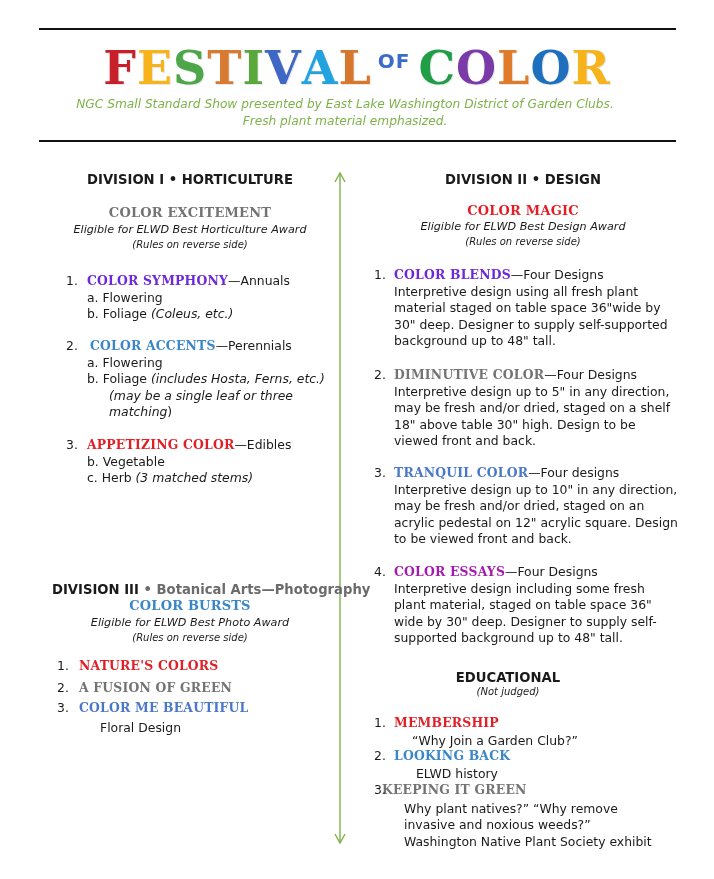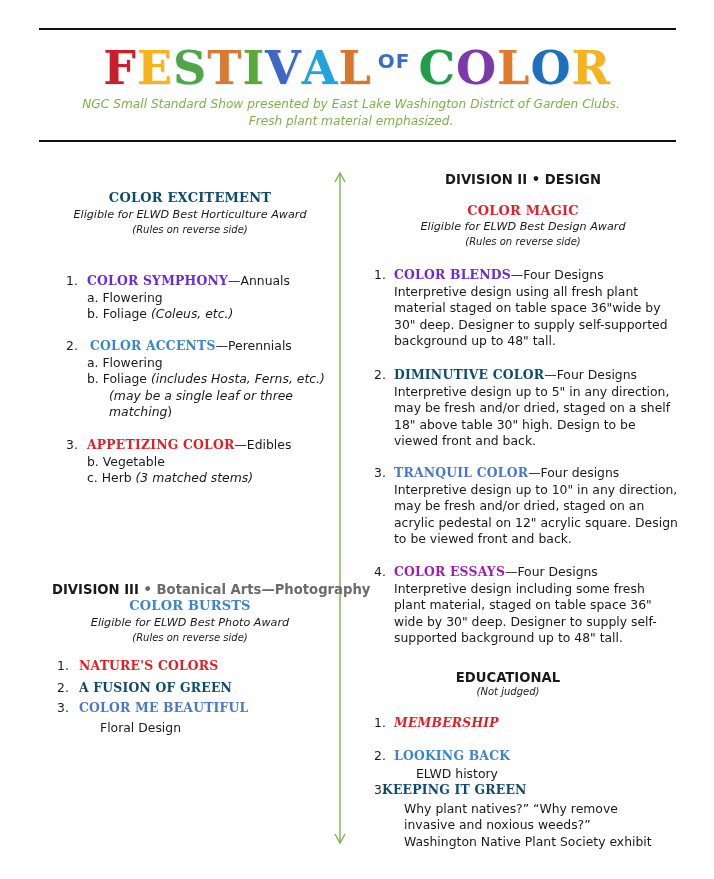--- a/index.html
+++ b/index.html
@@ -13,21 +13,21 @@
 
   .title {
     position: absolute; top: 34px; left: 0; width: 714px; text-align: center;
     font-family: "DejaVu Serif", serif; font-weight: bold; font-size: 46px; letter-spacing: 1px;
     line-height: 54px; white-space: nowrap;
   }
   .title span.l { display: inline-block; text-shadow: 1px 1px 0 #e8e8e8; }
   .title .of { font-size: 20px; vertical-align: 16px; margin: 0 8px 0 6px; font-family: "DejaVu Sans", sans-serif; }
 
   .subtitle {
-    position: absolute; top: 96px; left: 6px; width: 690px; text-align: center;
+    position: absolute; top: 96px; left: 0; width: 690px; text-align: center;
     color: #7db24a; font-style: italic; font-size: 12.2px; line-height: 17px;
     font-family: "DejaVu Sans", sans-serif;
   }
 
   .arrow { position: absolute; left: 332px; top: 172px; width: 16px; height: 672px; }
 
   .col { position: absolute; }
   .div-head { font-weight: bold; font-size: 13.2px; text-align: center; white-space: nowrap; }
   .fancy {
     font-family: "DejaVu Serif", serif; font-weight: bold; letter-spacing: 0.2px;
@@ -38,21 +38,21 @@
   .rules { text-align: center; font-style: italic; font-size: 10px; line-height: 14px; }
 
   .item { position: relative; font-size: 12.4px; line-height: 16.5px; }
   .item .num { position: absolute; left: 0; top: 0; }
   .item .fancy { font-size: 12.4px; }
   .sub { display: block; }
   i { font-style: italic; }
   .c-orange { color: #6d28d9; }
   .c-blue { color: #3a86c8; }
   .c-red { color: #e21f26; }
-  .c-teal { color: #0c4a6e; text-align: center; }
+  .c-teal { color: #737373; text-align: center; }
   .c-pink { color: #a21caf; }
   .c-periw { color: #4a78c8; }
   .gray { color: #6b6b6b; }
 </style>
 </head>
 <body>
 
 <div class="rule top"></div>
 
 <div class="title">
@@ -66,20 +66,21 @@
 
 <div class="rule bottom"></div>
 
 <svg class="arrow" viewBox="0 0 16 672" preserveAspectRatio="none">
   <line x1="8" y1="1" x2="8" y2="671" stroke="#7db24a" stroke-width="1.4"></line>
   <polyline points="3,10 8,1 13,10" fill="none" stroke="#7db24a" stroke-width="1.4"></polyline>
   <polyline points="3,662 8,671 13,662" fill="none" stroke="#7db24a" stroke-width="1.4"></polyline>
 </svg>
 
 <div class="col" style="left:40px; top:172px; width:300px;">
+  <div class="div-head">DIVISION I • HORTICULTURE</div>
   <div class="fancy sect-title c-teal" style="margin-top:18px;">COLOR EXCITEMENT</div>
   <div class="elig" style="margin-top:2px;">Eligible for ELWD Best Horticulture Award</div>
   <div class="rules">(Rules on reverse side)</div>
 </div>
 
 <div class="item" style="position:absolute; left:66px; top:273px; width:260px;">
   <span class="num">1.</span>
   <div style="margin-left:21px;">
     <span class="fancy c-orange">COLOR SYMPHONY</span><span>—Annuals</span>
     <span class="sub"><span>a. Flowering</span></span>
@@ -170,21 +171,22 @@
 </div>
 
 <div class="col" style="left:370px; top:670px; width:276px;">
   <div class="div-head">EDUCATIONAL</div>
   <div class="rules">(Not judged)</div>
 </div>
 
 <div class="item" style="position:absolute; left:374px; top:714px; width:306px; line-height:17.5px;">
   <span class="num">1.</span>
   <div style="margin-left:20px;">
-    <span class="fancy c-red" style="font-style:italic;">MEMBERSHIP</span>
+    <span class="fancy c-red" style="">MEMBERSHIP</span>
+    <span class="sub" style="margin-left:18px;">“Why Join a Garden Club?”</span>
   </div>
 </div>
 
 <div class="item" style="position:absolute; left:374px; top:747px; width:306px; line-height:17.5px;">
   <span class="num">2.</span>
   <div style="margin-left:20px;">
     <span class="fancy c-blue">LOOKING BACK</span>
     <span class="sub" style="margin-left:22px;">ELWD history</span>
   </div>
 </div>

